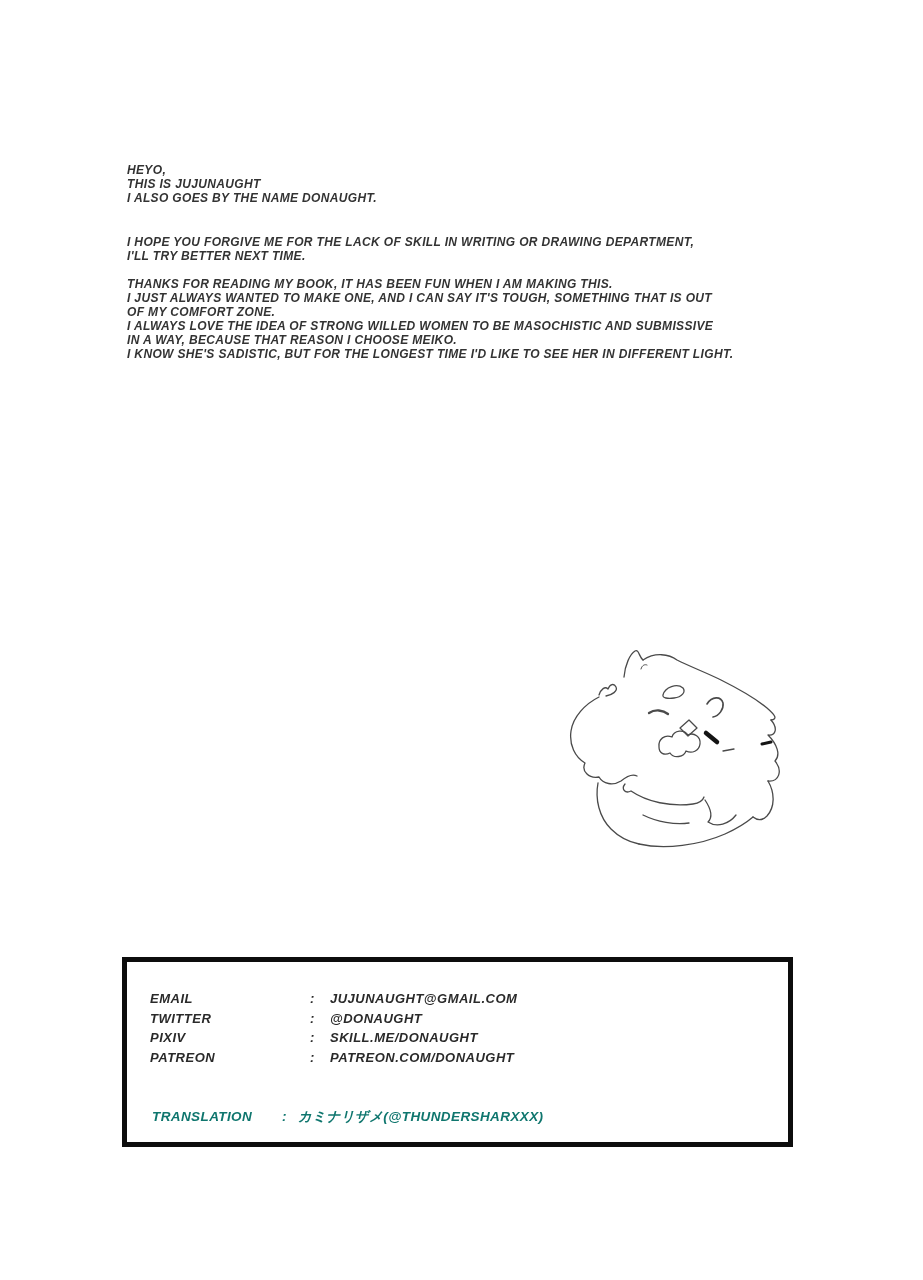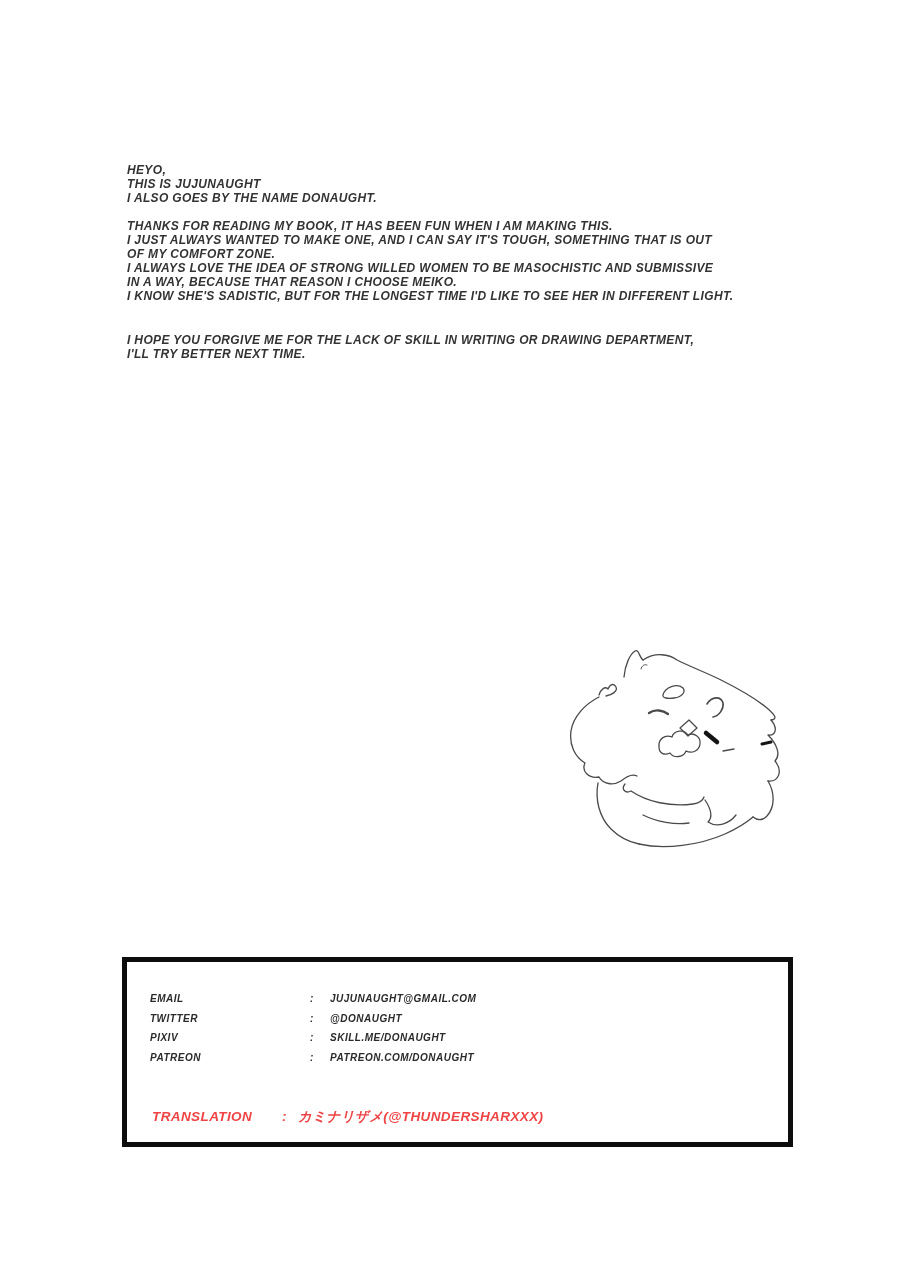--- a/index.html
+++ b/index.html
@@ -40,65 +40,65 @@
     position:absolute;
     left:122px;top:957px;
     width:661px;height:180px;
     border:5px solid #0d0d0d;
     background:#ffffff;
     box-sizing:content-box;
   }
   .contact-rows{
     position:absolute;
     left:23px;top:27px;
-    font-size:10px;
+    font-size:13px;
     line-height:19.5px;
     font-weight:700;
     letter-spacing:0.5px;
     color:#2a2a2a;
   }
   .crow{display:flex;white-space:nowrap;}
   .crow .clabel{width:160px;flex:0 0 auto;}
   .crow .ccolon{width:10px;flex:0 0 auto;margin-right:10px;}
   .translation-row{
     position:absolute;
     left:25px;top:146px;
     display:flex;
     font-size:13.5px;
     line-height:18px;
     font-weight:700;
     letter-spacing:0.4px;
-    color:#ef4444;
+    color:#0f766e;
     white-space:nowrap;
   }
   .translation-row .tlabel{width:130px;flex:0 0 auto;}
   .translation-row .ccolon{width:10px;flex:0 0 auto;margin-right:6px;}
 </style>
 </head>
 <body>
 
 <div class="page">
 
   <div class="afterword">
     <div class="para">
       <div class="tline">HEYO,</div>
       <div class="tline">THIS IS JUJUNAUGHT</div>
       <div class="tline">I ALSO GOES BY THE NAME DONAUGHT.</div>
     </div>
+    <div class="para gap-2">
+      <div class="tline">I HOPE YOU FORGIVE ME FOR THE LACK OF SKILL IN WRITING OR DRAWING DEPARTMENT,</div>
+      <div class="tline">I'LL TRY BETTER NEXT TIME.</div>
+    </div>
     <div class="para gap-1">
       <div class="tline">THANKS FOR READING MY BOOK, IT HAS BEEN FUN WHEN I AM MAKING THIS.</div>
       <div class="tline">I JUST ALWAYS WANTED TO MAKE ONE, AND I CAN SAY IT'S TOUGH, SOMETHING THAT IS OUT</div>
       <div class="tline">OF MY COMFORT ZONE.</div>
       <div class="tline">I ALWAYS LOVE THE IDEA OF STRONG WILLED WOMEN TO BE MASOCHISTIC AND SUBMISSIVE</div>
       <div class="tline">IN A WAY, BECAUSE THAT REASON I CHOOSE MEIKO.</div>
       <div class="tline">I KNOW SHE'S SADISTIC, BUT FOR THE LONGEST TIME I'D LIKE TO SEE HER IN DIFFERENT LIGHT.</div>
-    </div>
-    <div class="para gap-2">
-      <div class="tline">I HOPE YOU FORGIVE ME FOR THE LACK OF SKILL IN WRITING OR DRAWING DEPARTMENT,</div>
-      <div class="tline">I'LL TRY BETTER NEXT TIME.</div>
     </div>
   </div>
 
   <div class="doodle">
     <svg viewBox="0 0 250 245" xmlns="http://www.w3.org/2000/svg" fill="none" stroke="#4a4a4a" stroke-width="1.3" stroke-linecap="round" stroke-linejoin="round">
 
       <path d="M 69,54 C 70,42 75,31 80,28 C 84,26 84,34 88,37"></path>
       <path d="M 88,37 C 100,29 114,31 122,37 C 136,44 152,50 166,57 C 180,64 200,75 212,85 C 220,92 223,96 216,97"></path>
       <path d="M 216,97 C 223,105 221,113 213,112 C 222,121 226,132 220,138 C 228,148 224,159 213,158"></path>
 

